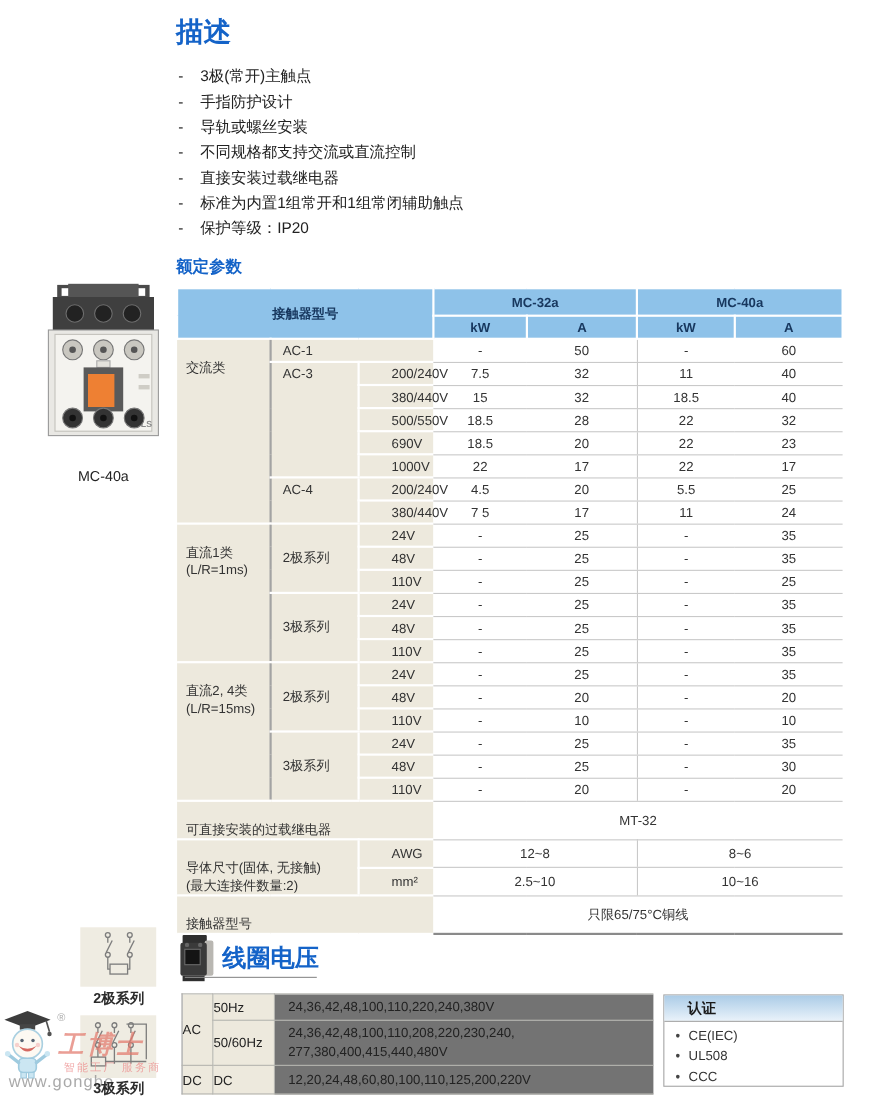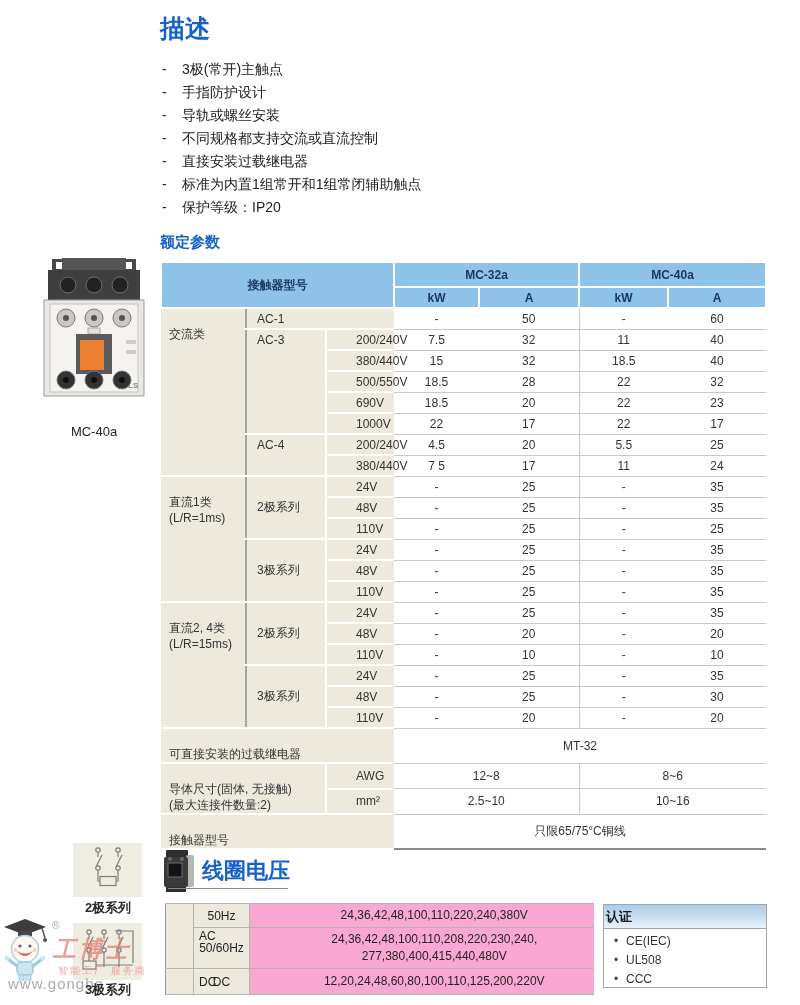--- a/index.html
+++ b/index.html
@@ -51,28 +51,28 @@
 
   
   #coil-icon{left:162px;top:849px;}
   #coil-title{left:202px;top:856px;font-size:22px;font-weight:bold;color:var(--blue);}
   #coil-underline{left:168px;top:888px;width:120px;height:1px;background:#8a8a8a;}
   #coil-table{left:165px;top:903px;width:428px;border-collapse:collapse;table-layout:fixed;}
   #coil-table td{font-size:12px;color:#222;}
   #coil-table tr:nth-child(1){height:24px;}
   #coil-table tr:nth-child(2){height:40px;}
   #coil-table tr:nth-child(3){height:26px;}
-  .ct-type{background:var(--beige);text-align:left;border:1px solid #B5B5B0;border-left:1px solid #999;padding-left:33px;}
-  .ct-freq{background:var(--beige);text-align:center;border:1px solid #B5B5B0;}
-  .ct-val{background:#f9a8d4;text-align:center;padding:3px 0 3px 25px;
+  .ct-type{background:var(--beige);text-align:left;border:1px solid #B5B5B0;border-left:1px solid #999;}
+  .ct-freq{background:var(--beige);text-align:left;border:1px solid #B5B5B0;}
+  .ct-val{background:#737373;text-align:left;padding:3px 0 3px 12px;
     border-top:1px solid #B5B5B0;border-bottom:1px solid #B5B5B0;line-height:17px;}
 
   
   #cert-box{left:603px;top:904px;width:164px;height:84px;border:1px solid #A5A5A5;background:#fff;}
-  #cert-header{height:24px;line-height:24px;padding-left:2px;font-size:13px;font-weight:bold;color:#1a1a1a;
+  #cert-header{height:24px;line-height:24px;padding-left:21px;font-size:13px;font-weight:bold;color:#1a1a1a;
     background:linear-gradient(#ABCCE7,#E9F2FA);border-bottom:1px solid #A5A5A5;}
   #cert-list{list-style:none;padding:3px 0 0 10px;}
   #cert-list li{font-size:12px;color:#333;line-height:19px;}
   #cert-list .blt{display:inline-block;width:12px;color:#444;}
 
   
   .pole-box{background:#EFECE2;z-index:2;}
   #pole2-box{left:73px;top:843px;width:69px;height:54px;}
   #pole2-label{left:63px;top:899px;width:90px;text-align:center;font-size:13px;font-weight:bold;color:#2b2b2b;}
   #pole3-box{left:73px;top:923px;width:69px;height:57px;}

